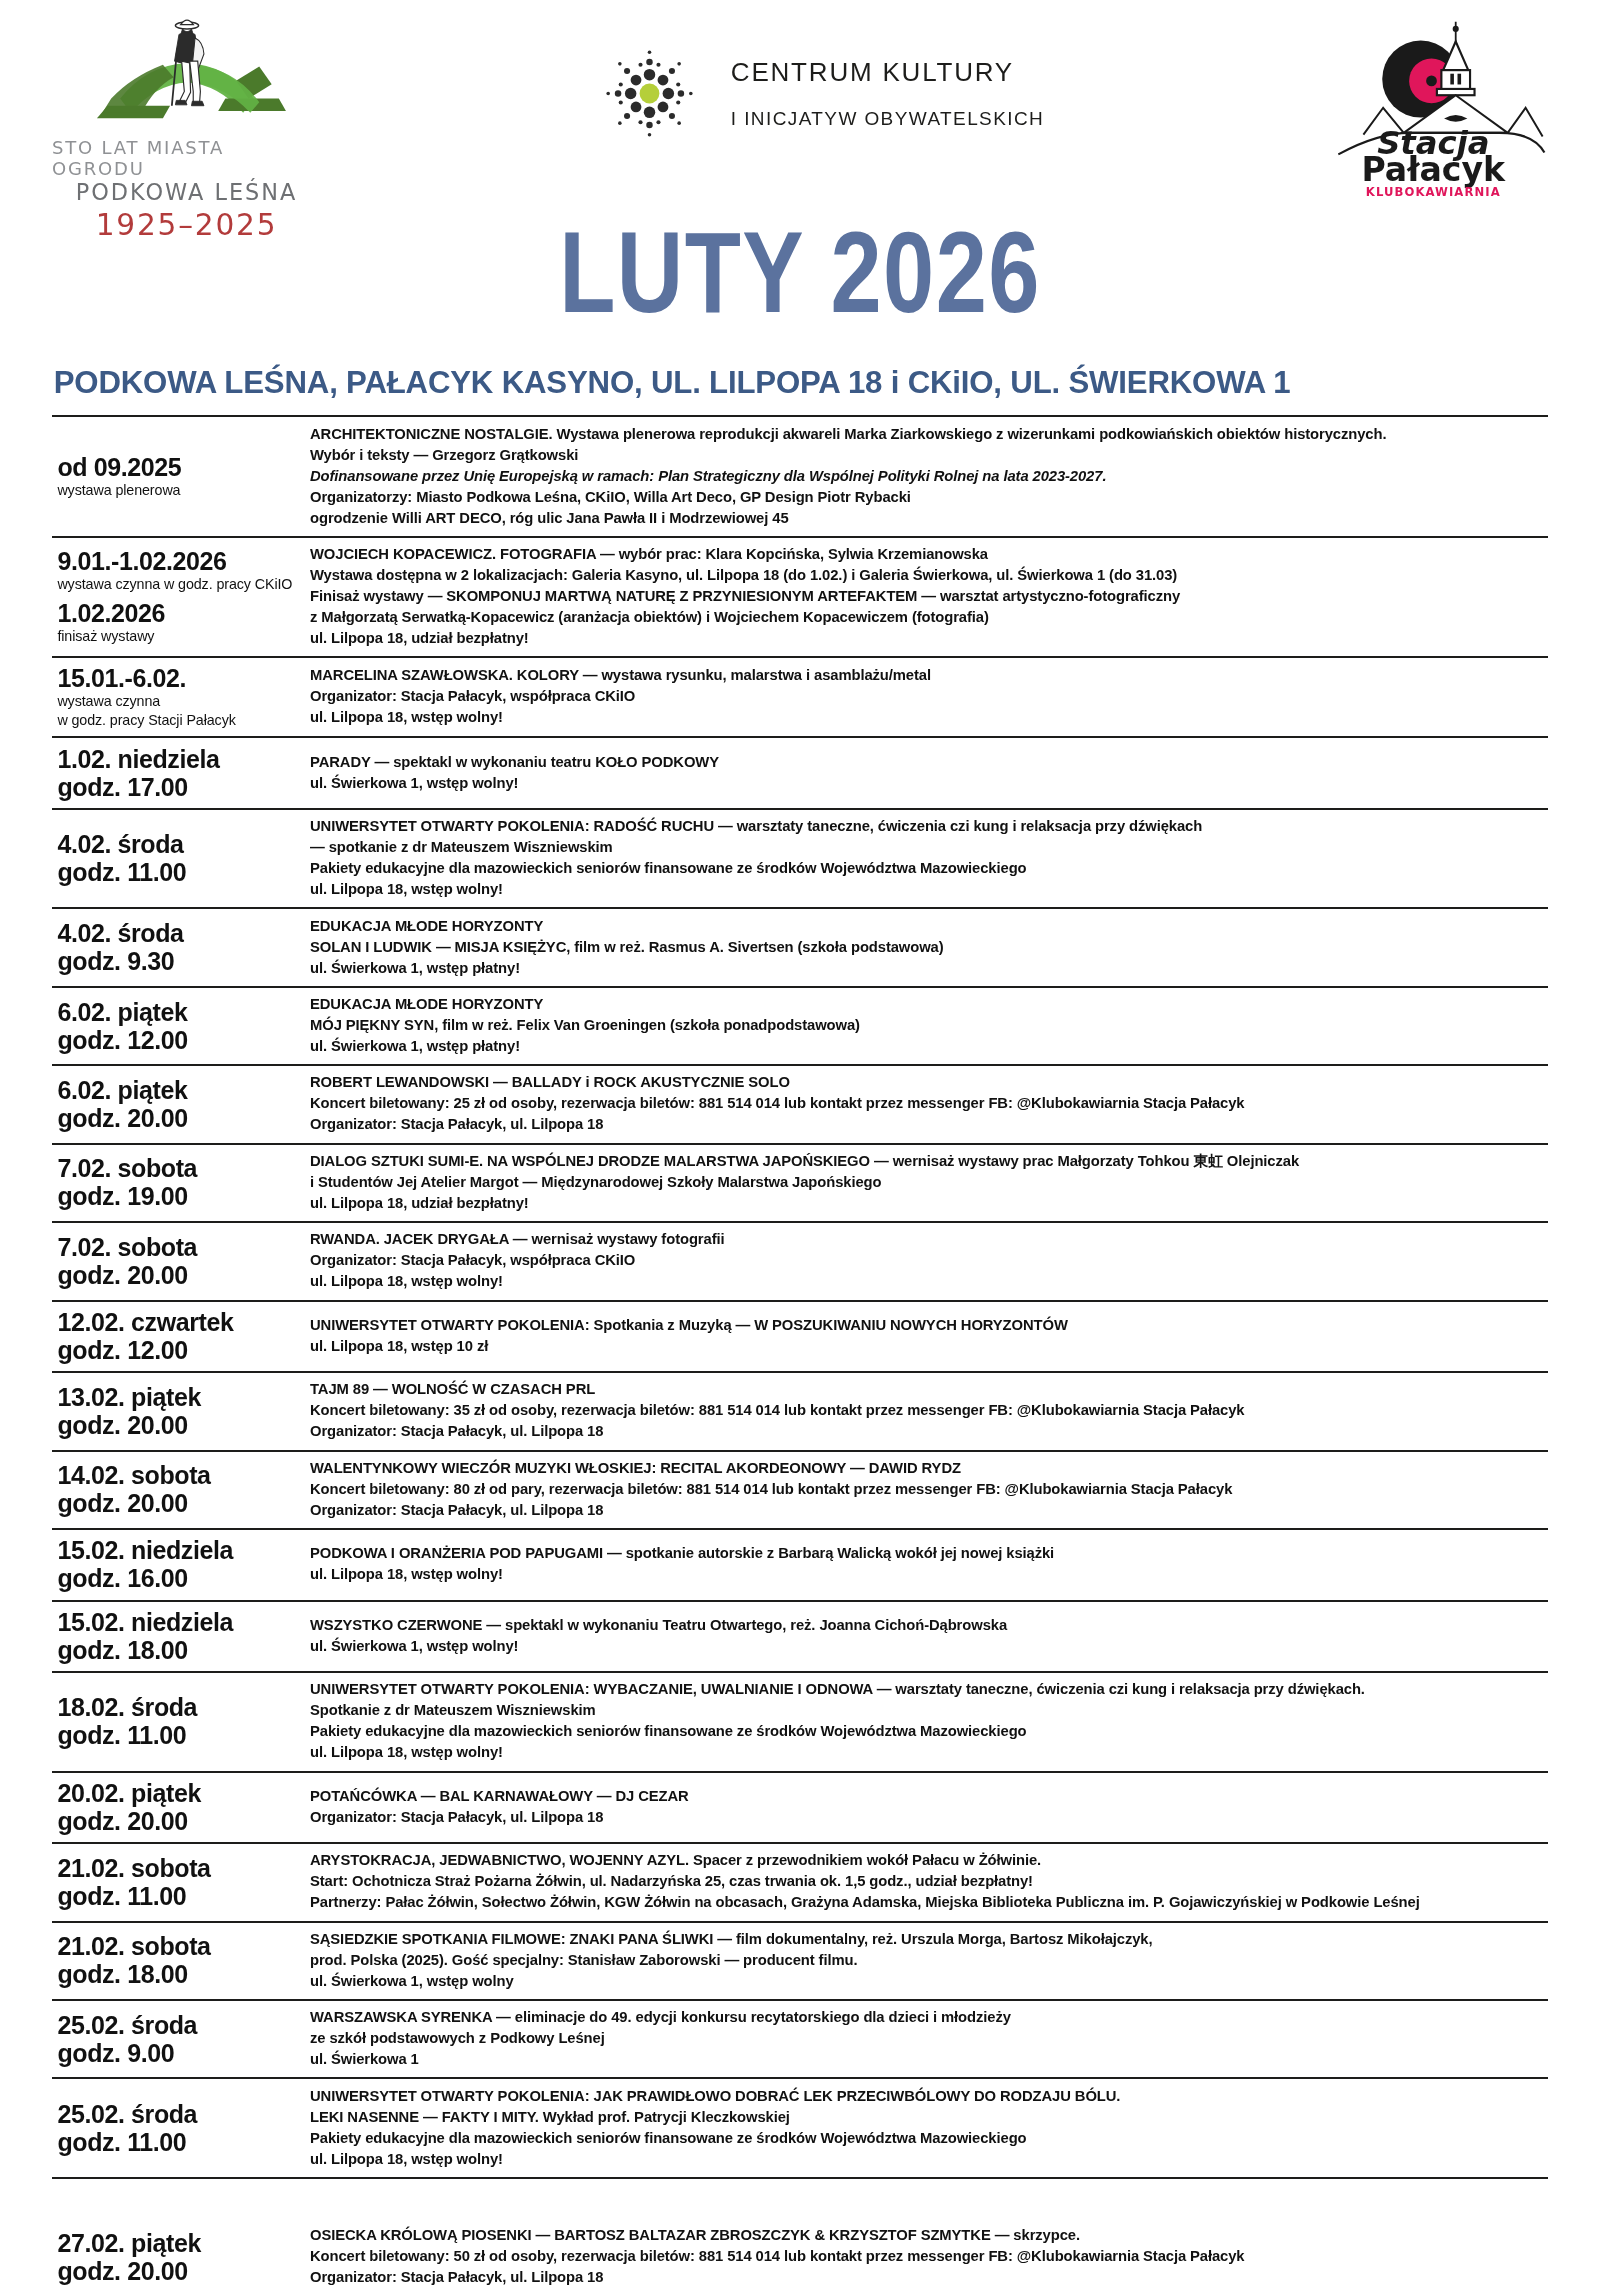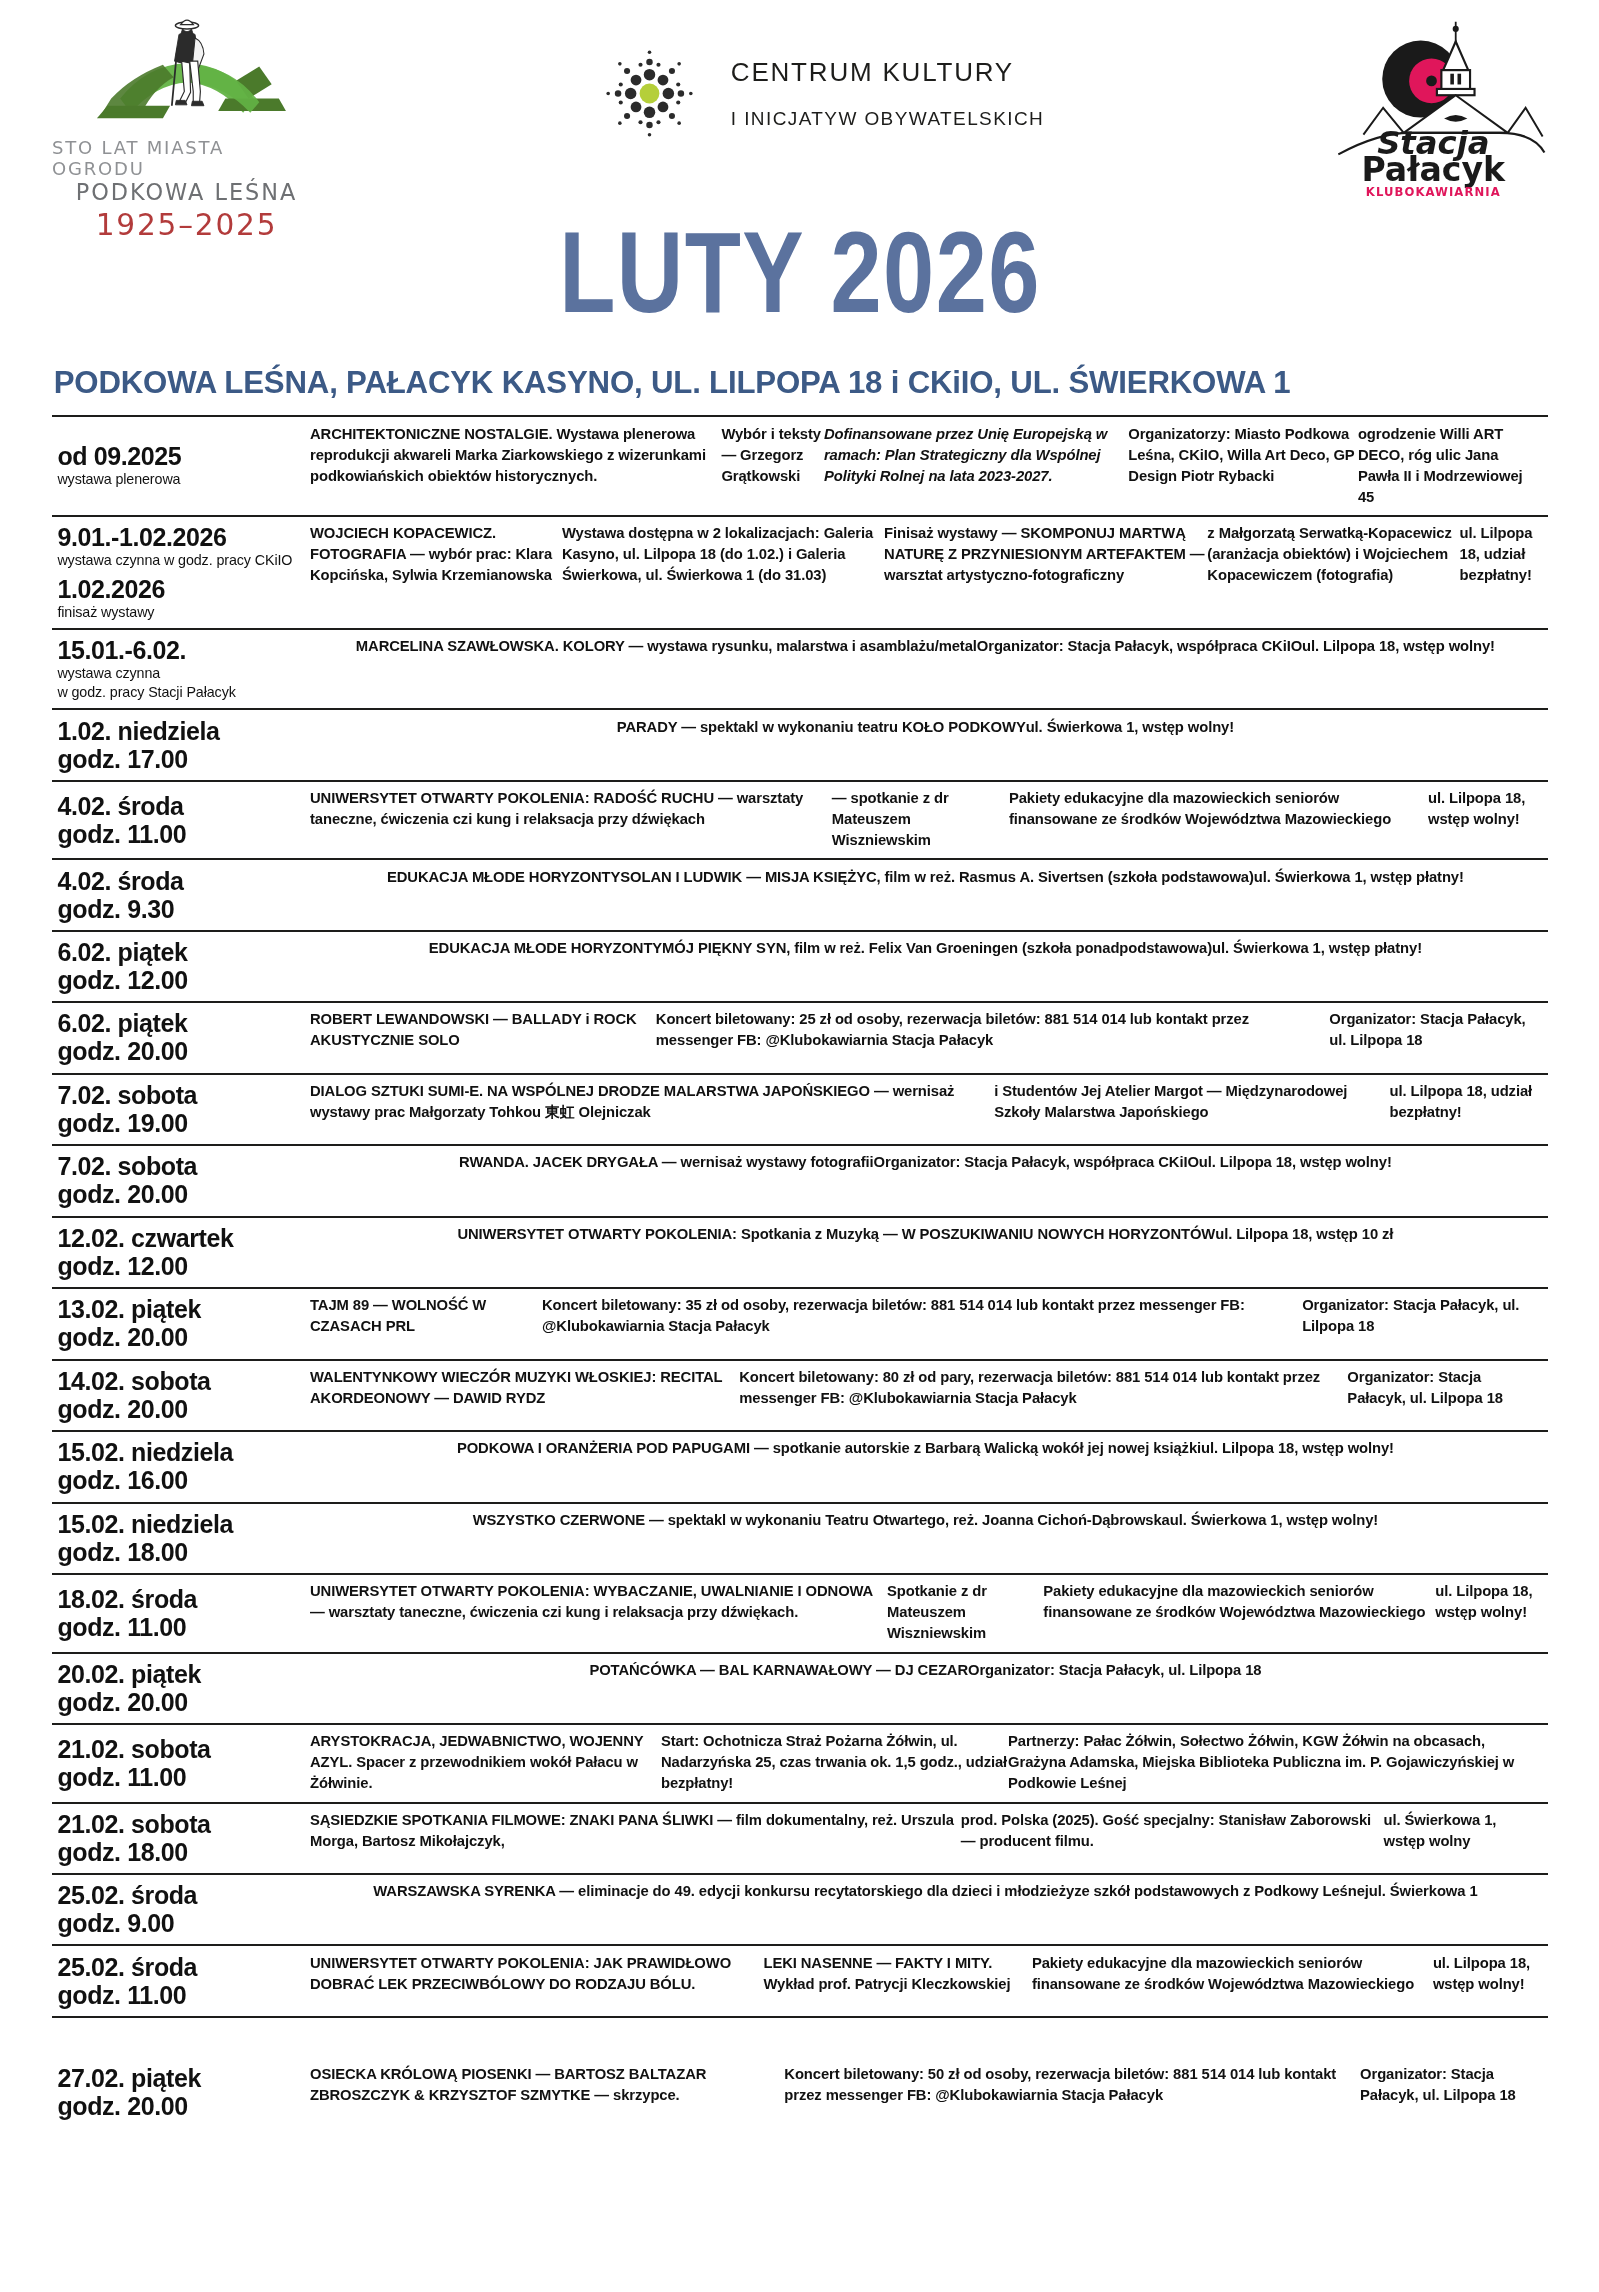--- a/index.html
+++ b/index.html
@@ -46,21 +46,21 @@
   }
 
   
   .schedule{border-top:2.7px solid #1d1d1b;}
   .row{display:flex;border-bottom:2.7px solid #1d1d1b;padding:6.3px 0 7.2px 0;}
   .row:last-child{border-bottom:none;margin-top:40px;}
   .when{width:258px;flex:0 0 258px;padding-left:5.4px;box-sizing:border-box;
         display:flex;flex-direction:column;justify-content:center;}
   .when .d{font-weight:bold;font-size:25px;line-height:1.12;letter-spacing:-0.4px;color:#111;}
   .when .s{font-size:14.3px;line-height:1.28;color:#111;letter-spacing:-0.1px;}
-  .what{flex:1 1 auto;display:flex;flex-direction:row;justify-content:center;padding-right:7.2px;}
+  .what{flex:1 1 auto;display:flex;flex-direction:column;justify-content:center;padding-right:7.2px;}
   .what .ln{font-size:14.8px;line-height:1.42;color:#111;letter-spacing:-0.1px;}
   .what .ln.b{font-weight:bold;}
   .what .ln.i{font-style:italic;}
 </style>
 </head>
 <body>
 
 <div class="poster">
 
   <div class="logos">

